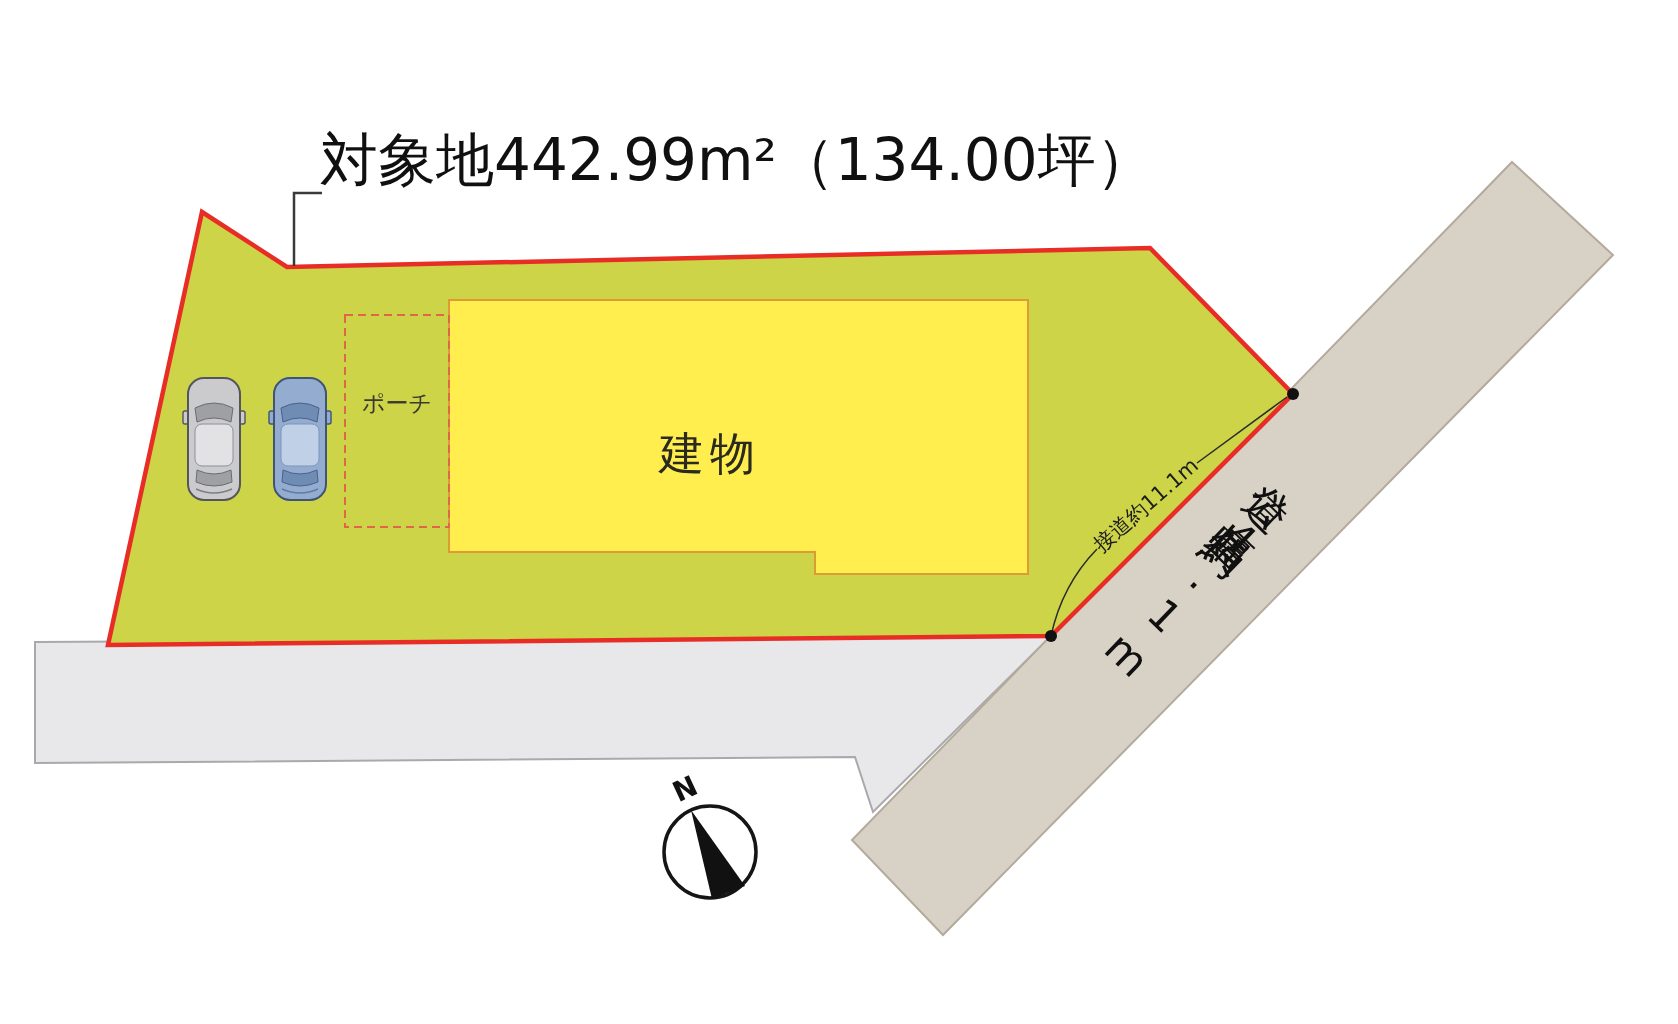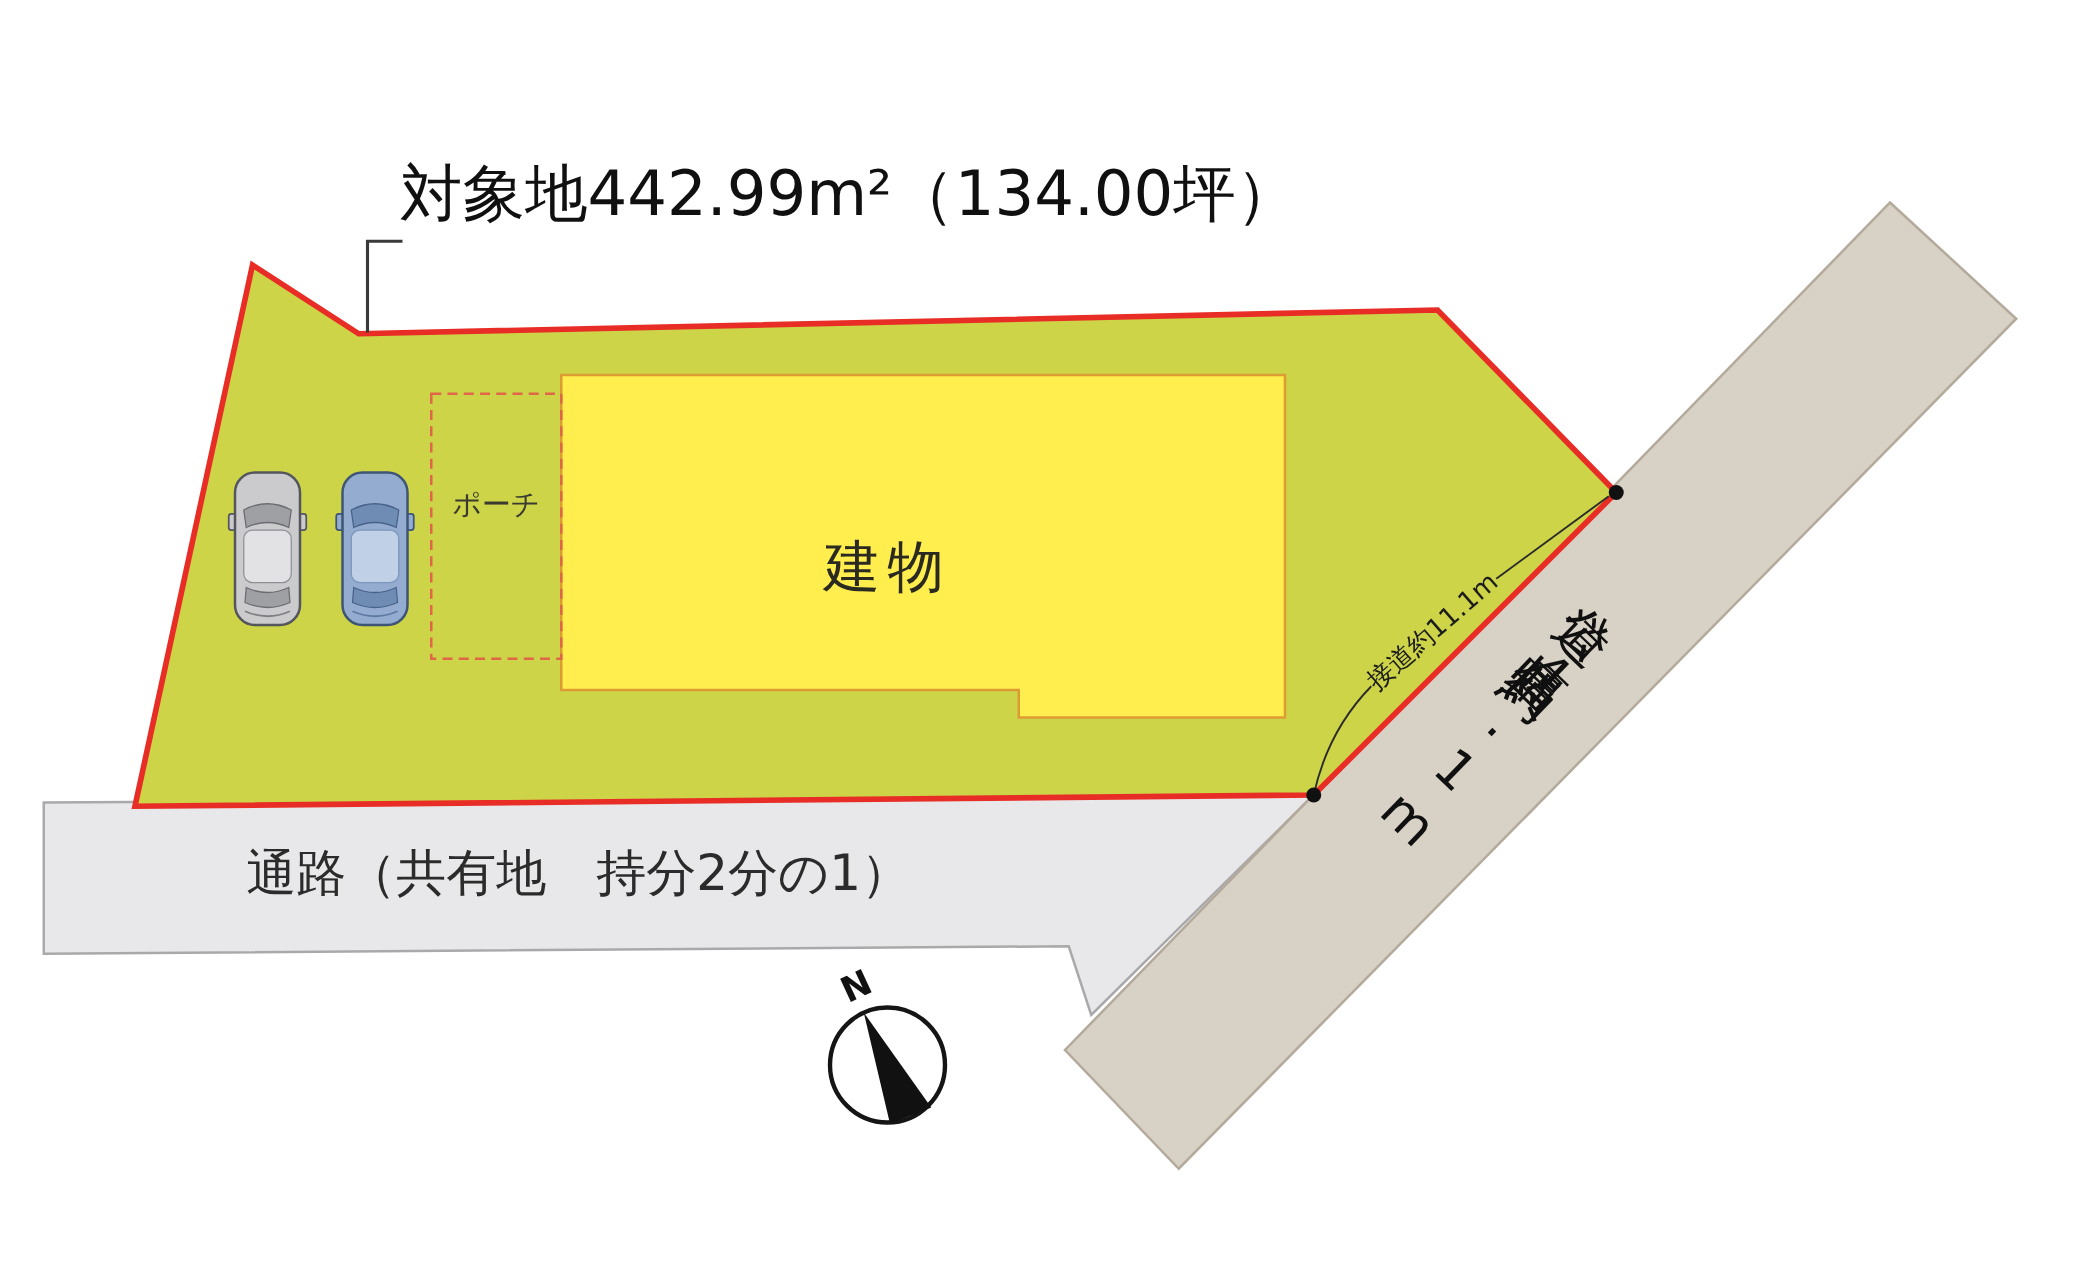--- a/index.html
+++ b/index.html
@@ -1,20 +1,20 @@
 <!DOCTYPE html>
 <html><head>
 <meta charset="utf-8">
 <style>
   html,body{margin:0;padding:0;background:#ffffff;}
   body{font-family:"DejaVu Sans",sans-serif;}
   .stage{position:relative;width:1678px;height:1024px;background:#ffffff;overflow:hidden;}
   .stage svg.scene{position:absolute;left:0;top:0;}
   .lbl{position:absolute;white-space:nowrap;}
-  .title{left:320px;top:122px;font-size:50px;font-weight:500;color:#101010;letter-spacing:0px;}
+  .title{left:320px;top:122px;font-size:58px;font-weight:500;color:#101010;letter-spacing:0px;}
   .building-label{left:710px;top:396px;transform:translateX(-50%);font-size:45px;letter-spacing:6px;color:#2a2a20;margin-top:28px;}
   .porch-label{left:397px;top:388px;transform:translateX(-50%);font-size:23px;color:#3a3a30;text-align:right;}
   .passage-label{left:197px;top:671px;font-size:40px;color:#2b2b2b;}
   .road-label{left:1206px;top:572px;transform:translate(-50%,-50%) rotate(44deg);
     writing-mode:vertical-rl;text-orientation:upright;font-size:42px;letter-spacing:5px;color:#101010;}
   .frontage-label{left:1146px;top:505px;transform:translate(-50%,-50%) rotate(-41deg);font-size:21px;color:#1c1c1c;}
   .north-label{left:685px;top:789px;transform:translate(-50%,-50%) rotate(-25deg);font-size:28px;font-weight:600;color:#111;}
 </style>
 </head>
 <body>
@@ -67,20 +67,19 @@
       <polygon points="691,810 745,886 712,899" fill="#111"></polygon>
     </g>
   </svg>
 
   <div class="lbl title">対象地442.99m²（134.00坪）</div>
 
   <div class="lbl building-label">建物</div>
 
   <div class="lbl porch-label">ポーチ</div>
 
-  <div class="lbl passage-label">通路（共有地　持分2分の1）</div>
 
   <div class="lbl road-label">公道　幅員約4.1m</div>
 
   <div class="lbl frontage-label">接道約11.1m</div>
 
   <div class="lbl north-label">N</div>
 </div>
 
 </body></html>

